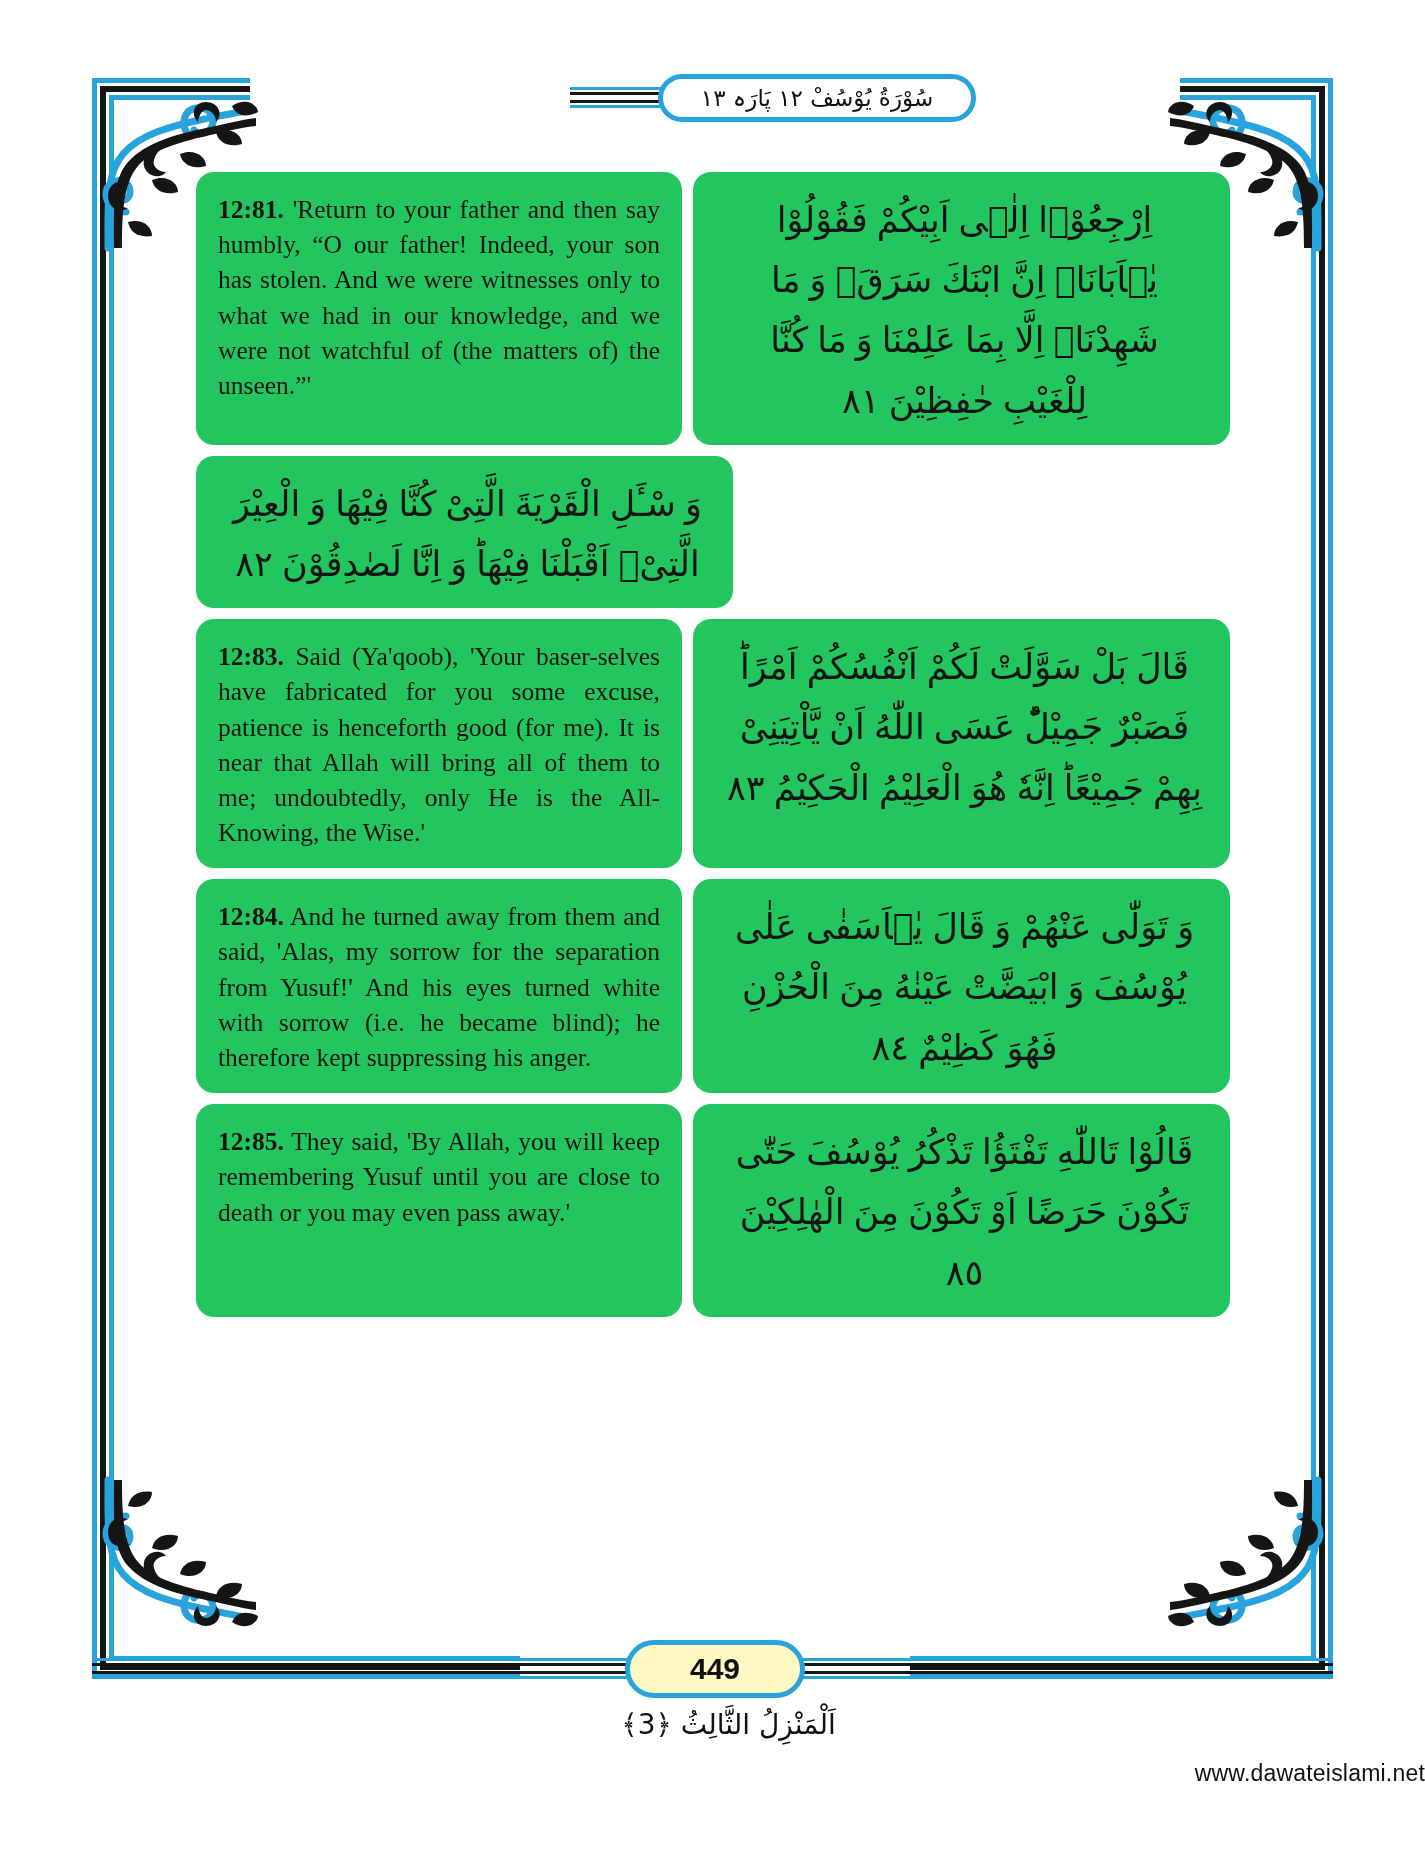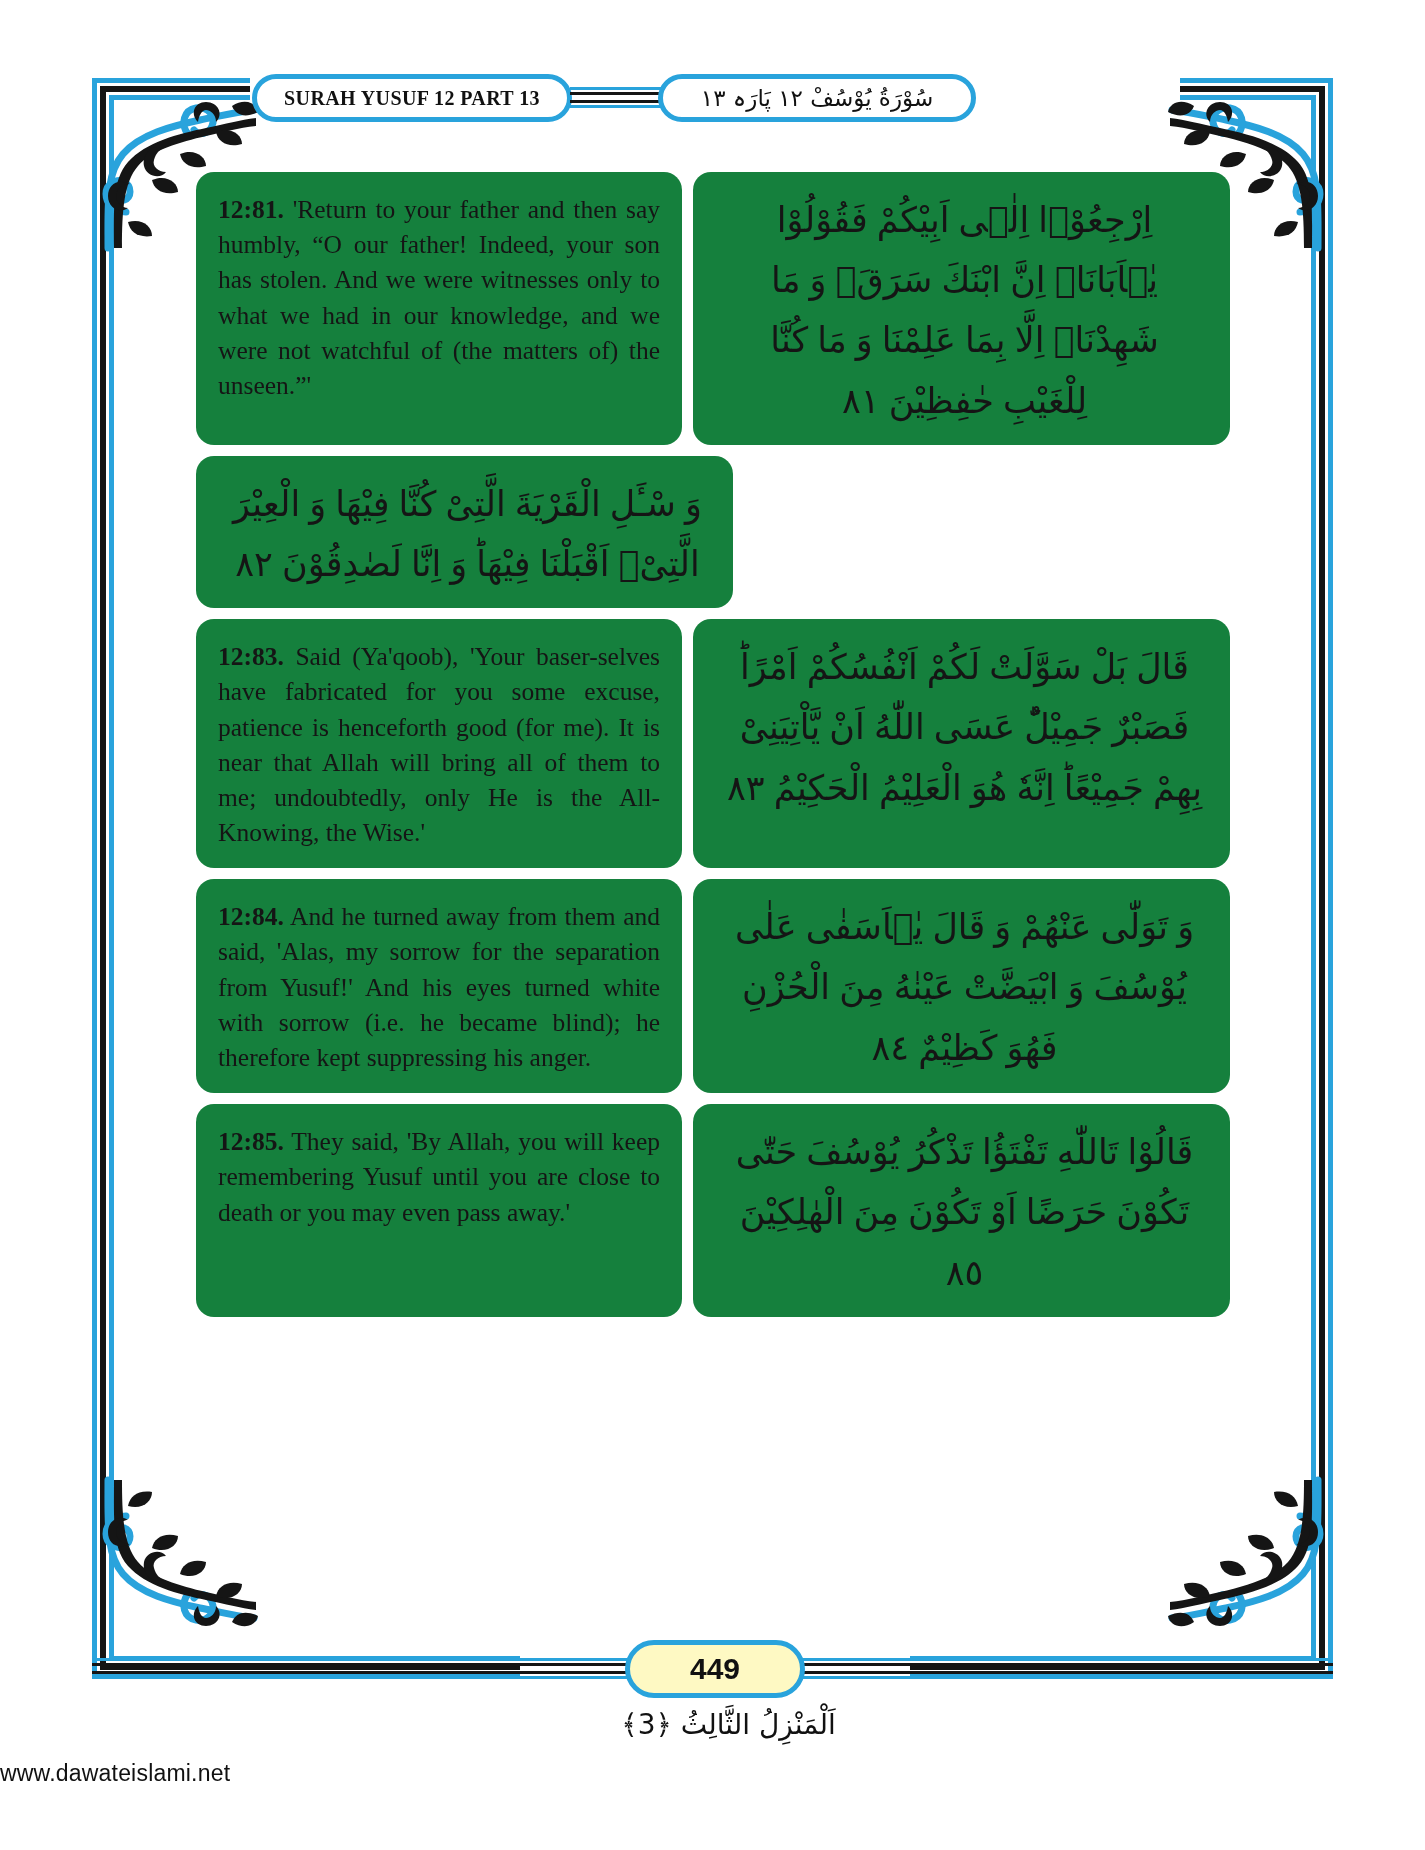--- a/index.html
+++ b/index.html
@@ -132,21 +132,21 @@
     position: absolute;
     left: 196px;  top: 172px;
     width: 1034px; height: 1452px;
   }
   .verse-row {
     display: flex;
     gap: 11px;
     margin-bottom: 11px;
   }
   .cell {
-    background: #15803d;
+    background: #22c55e;
     border-radius: 18px;
     box-sizing: border-box;
   }
   .cell.en {
     width: 486px;
     padding: 20px 22px 18px 22px;
     text-align: justify;
     text-align-last: left;
     font-size: 25.5px;
     line-height: 1.38;
@@ -199,21 +199,21 @@
     text-align: center;
     font-family: "DejaVu Sans", "Liberation Sans", sans-serif;
     font-size: 28px;
     color: #111111;
     direction: rtl;
   }
   #site {
     position: absolute;
     left: 0; top: 1760px;
     width: 1425px;
-    text-align: left;
+    text-align: right;
     font-family: "Liberation Sans", "DejaVu Sans", sans-serif;
     font-size: 23px;
     color: #111111;
     letter-spacing: 0.2px;
   }
 </style>
 </head>
 <body>
 
 <div id="page">
@@ -302,23 +302,20 @@
         <path d="M130 60 C122 52 126 40 138 40 C150 40 156 52 148 60 C148 52 142 48 138 48 C134 48 131 53 130 60 Z"></path>
         <path d="M60 160 C74 156 84 164 84 174 C70 176 62 170 60 160 Z"></path>
         <path d="M84 118 C98 112 110 120 110 130 C96 134 86 128 84 118 Z"></path>
         <path d="M112 92 C126 86 138 94 138 104 C124 108 114 102 112 92 Z"></path>
         <path d="M148 70 C162 64 174 72 174 82 C160 86 150 80 148 70 Z"></path>
         <path d="M164 44 C176 36 188 40 190 50 C178 56 168 54 164 44 Z"></path>
       </g>
     </svg>
   </div>
 
-  <div id="pill-en" class="pill">
-    <span class="label">SURAH YUSUF 12 PART 13</span>
-  </div>
 
   <div id="conn-mid" class="connector">
     <div class="cy t"></div>
     <div class="ln a"></div>
     <div class="ln b"></div>
     <div class="cy u"></div>
   </div>
 
   <div id="pill-ar" class="pill">
     <span class="label">سُوْرَةُ یُوْسُفْ ۱۲ پَارَہ ۱۳</span>

